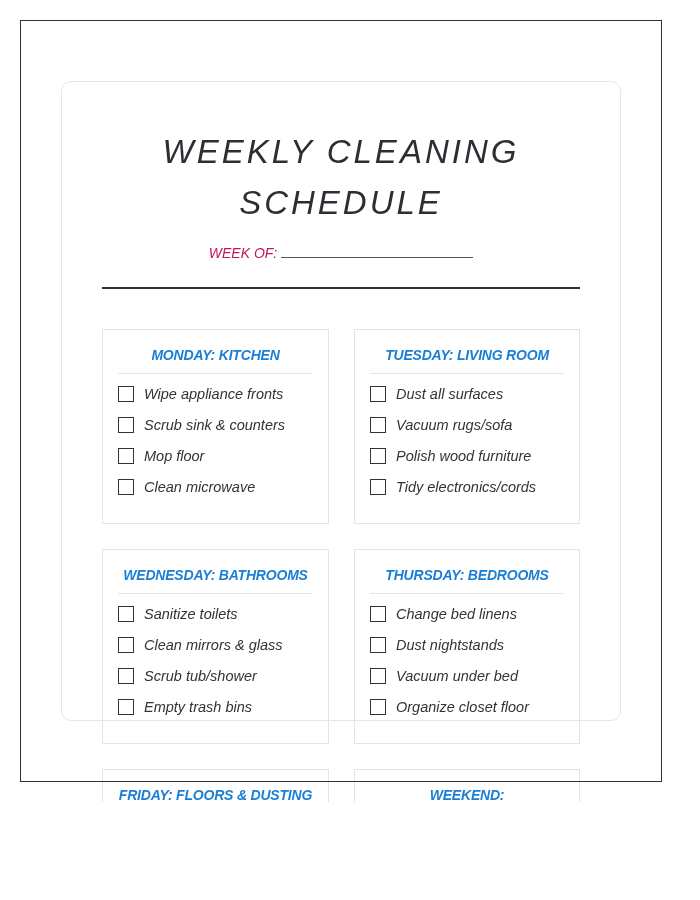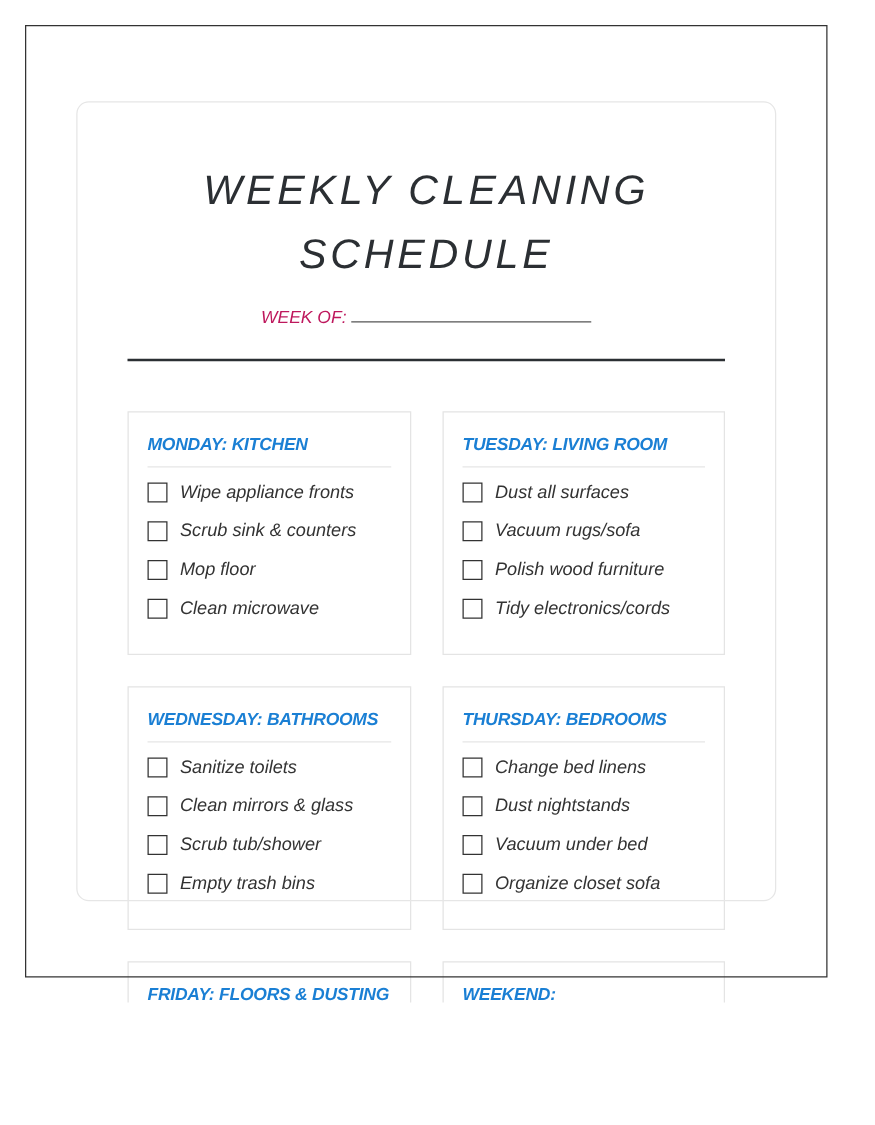--- a/index.html
+++ b/index.html
@@ -100,20 +100,21 @@
     }
     .tile-heading {
       font-size: 14px;
       font-weight: 700;
       color: #1a7fd4;
       height: 28px;
       line-height: 20px;
       border-bottom: 1px solid #e6e6e6;
       margin: 0 0 12px 0;
       letter-spacing: -0.2px;
+      text-align: center;
     }
     .task {
       display: flex;
       height: 31px;
     }
     .checkbox {
       width: 16px;
       height: 16px;
       border: 1px solid #333333;
       box-sizing: border-box;
@@ -214,21 +215,21 @@
         <div class="task">
             <span class="checkbox"></span>
             <span class="task-label">Dust nightstands</span>
           </div>
         <div class="task">
             <span class="checkbox"></span>
             <span class="task-label">Vacuum under bed</span>
           </div>
         <div class="task">
             <span class="checkbox"></span>
-            <span class="task-label">Organize closet sofa</span>
+            <span class="task-label">Organize closet floor</span>
           </div>
       </div>
 
       <div class="tile">
         <div class="tile-heading">FRIDAY: FLOORS &amp; DUSTING</div>
       </div>
 
       <div class="tile">
         <div class="tile-heading">WEEKEND: OUTDOORS/MISC</div>
       </div>

